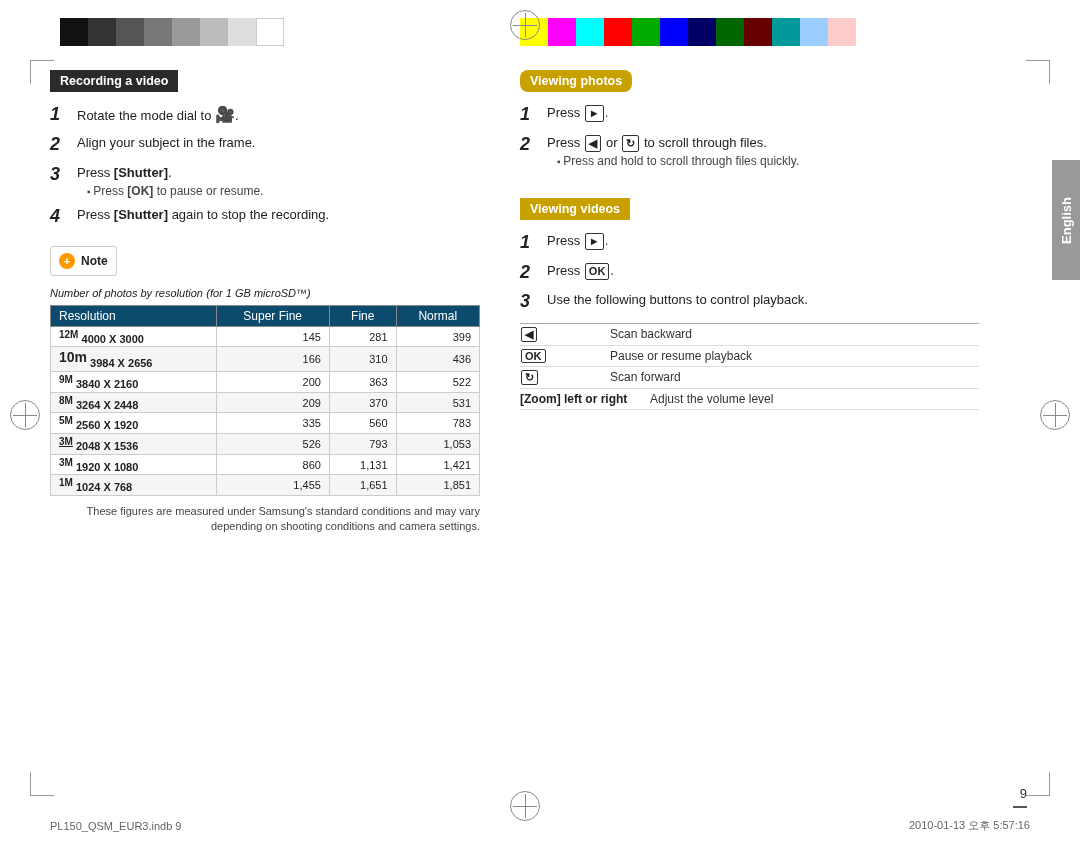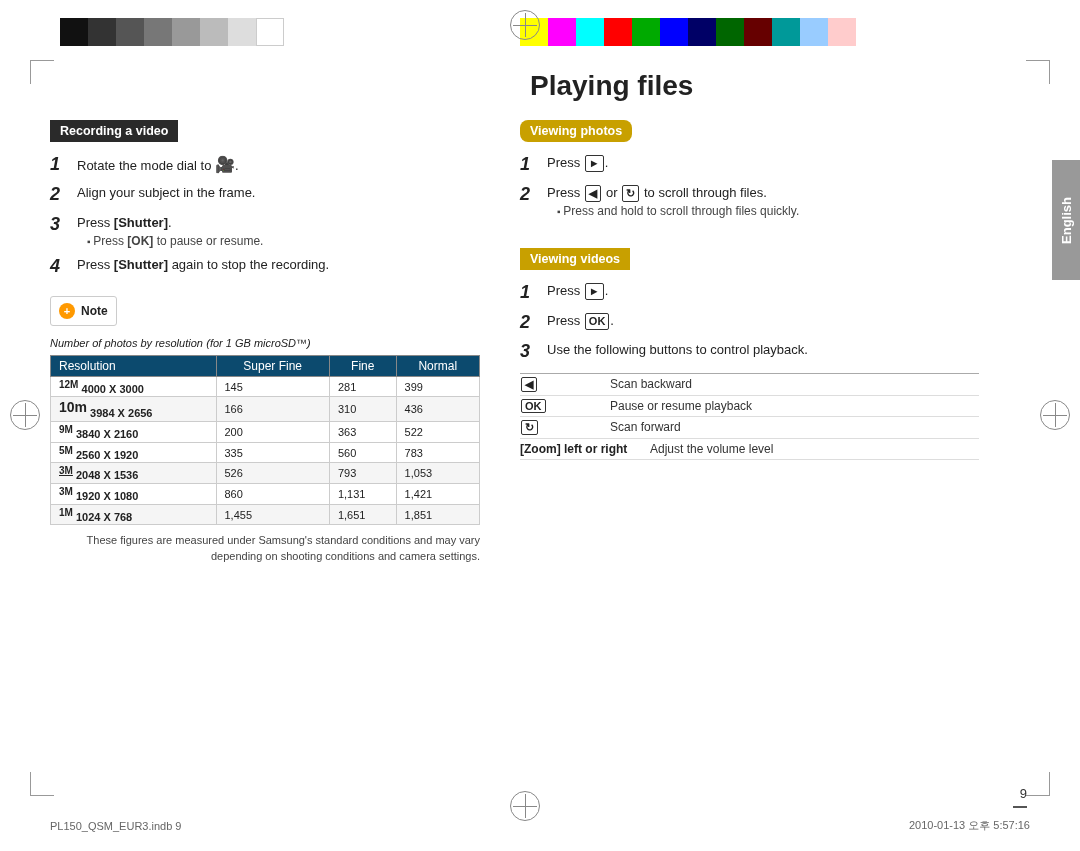--- a/index.html
+++ b/index.html
@@ -220,21 +220,21 @@
       color: #fff;
       padding: 3px 8px;
       text-align: center;
       font-weight: normal;
       border: 1px solid #888;
     }
     th.res-col { text-align: left; }
     td {
       padding: 2px 8px;
       border: 1px solid #ccc;
-      text-align: left;
+      text-align: right;
     }
     td.res-label { text-align: left; font-weight: bold; font-size: 11px; }
     td.res-val { font-size: 11px; }
     .even-row { background: #f5f5f5; }
 
     .table-footnote {
       font-size: 11px;
       color: #444;
       margin-top: 8px;
       line-height: 1.4;
@@ -336,21 +336,20 @@
 <div class="corner-mark corner-tl"></div>
 <div class="corner-mark corner-tr"></div>
 <div class="corner-mark corner-bl"></div>
 <div class="corner-mark corner-br"></div>
 
 <div class="english-tab">
   <span>English</span>
 </div>
 
 <div class="main-content">
-  <div class="page-title">Playing files</div>
 
   <div class="two-col">
 
     <div class="col-left">
       <div class="section-header">Recording a video</div>
 
       <div class="step">
         <span class="step-num">1</span>
         <div>
           <span class="step-text">Rotate the mode dial to <span style="font-size:16px;">🎥</span>.</span>
@@ -405,20 +404,26 @@
       <td class="res-label"><sup style="font-size:14px;font-weight:bold;">10m</sup> 3984 X 2656</td>
       <td class="res-val">166</td>
       <td class="res-val">310</td>
       <td class="res-val">436</td>
     </tr>
             <tr>
       <td class="res-label"><sup style="font-size:10px;font-weight:bold;">9M</sup> 3840 X 2160</td>
       <td class="res-val">200</td>
       <td class="res-val">363</td>
       <td class="res-val">522</td>
+    </tr>
+            <tr class="even-row">
+      <td class="res-label"><sup style="font-size:10px;font-weight:bold;">8M</sup> 3264 X 2448</td>
+      <td class="res-val">209</td>
+      <td class="res-val">370</td>
+      <td class="res-val">531</td>
     </tr>
             <tr>
       <td class="res-label"><sup style="font-size:10px;font-weight:bold;">5M</sup> 2560 X 1920</td>
       <td class="res-val">335</td>
       <td class="res-val">560</td>
       <td class="res-val">783</td>
     </tr>
             <tr class="even-row">
       <td class="res-label"><sup style="font-size:10px;font-weight:bold;text-decoration:underline;">3M</sup> 2048 X 1536</td>
       <td class="res-val">526</td>

